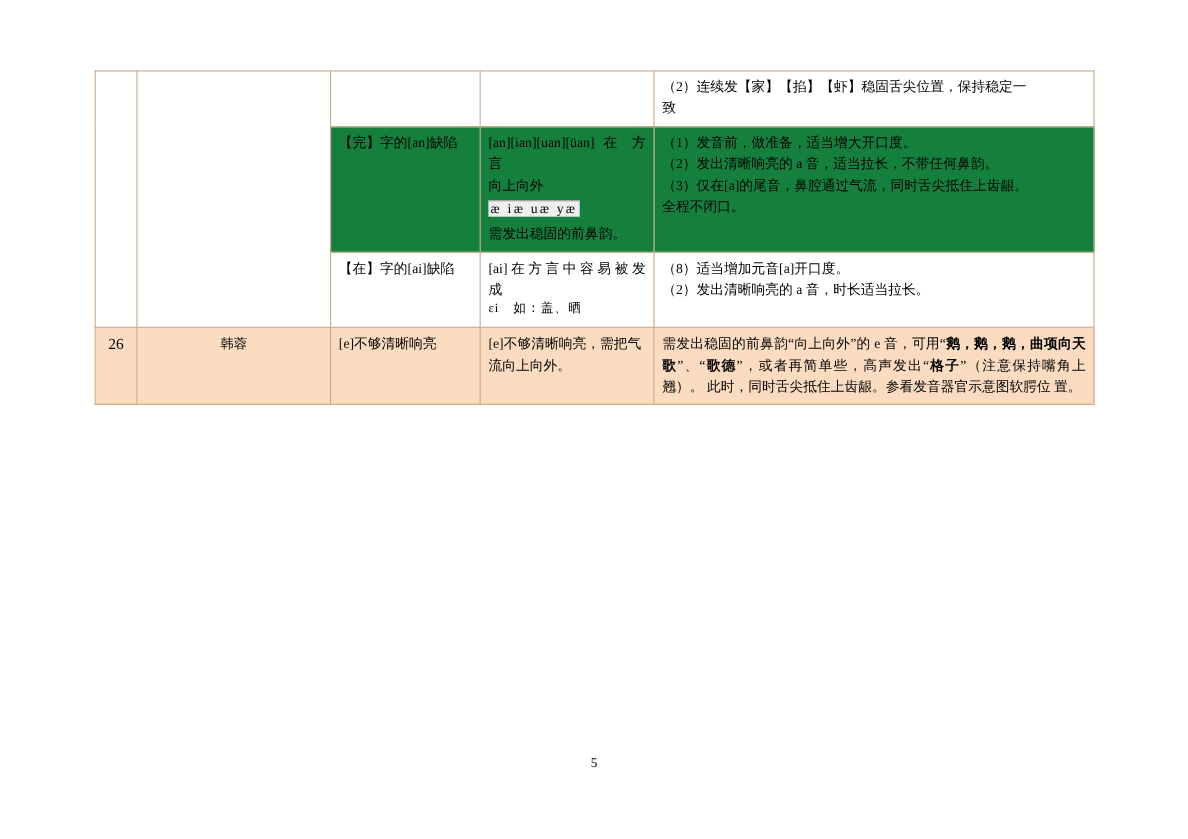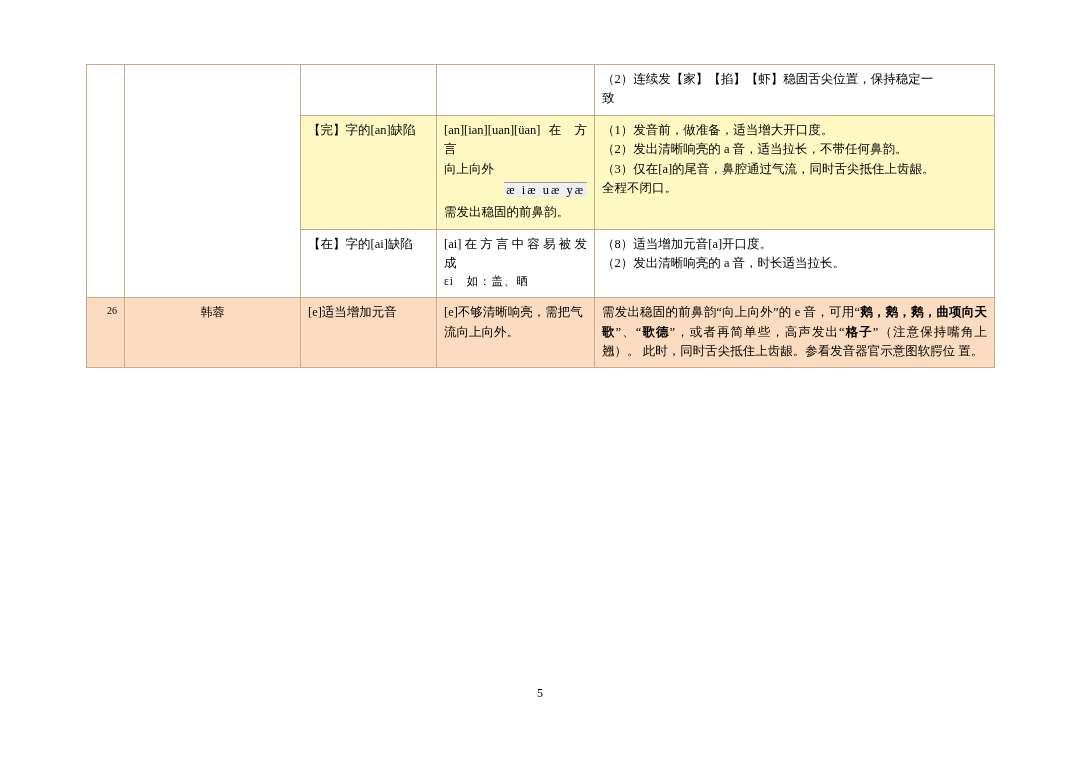--- a/index.html
+++ b/index.html
@@ -39,37 +39,37 @@
     padding: 5px 7px 6px 7px;
     font-family: "Liberation Serif", serif;
   }
   .col-num   { width: 38px; }
   .col-name  { width: 176px; }
   .col-c     { width: 136px; }
   .col-d     { width: 158px; }
   .col-e     { width: 400px; }
 
   .cell-white { background: #ffffff; }
-  .cell-peach { background: #fef9c3; }
+  .cell-peach { background: #15803d; }
   .cell-orange-row { background: #fbdcc0; }
   .justify { text-align: justify; }
 
   .num-cell {
-    text-align: right;
+    text-align: center;
     vertical-align: middle;
-    font-size: 10px;
+    font-size: 14px;
   }
   .name-cell {
     text-align: center;
     vertical-align: middle;
     font-size: 12px;
   }
   .phonetic-row {
     display: block;
-    text-align: right;
+    text-align: left;
     font-size: 12.5px;
     letter-spacing: 2px;
     margin: 2px 0 3px 0;
   }
   .hl {
     background: #efefef;
     border-top: 1px solid #9a9a9a;
     padding: 0 2px;
   }
   .indent-note {
@@ -140,21 +140,21 @@
         </td>
         <td class="cell-white justify linelist">
           <span>（8）适当增加元音[a]开口度。</span>
           <span>（2）发出清晰响亮的 a 音，时长适当拉长。</span>
         </td>
       </tr>
 
       <tr>
         <td class="cell-orange-row num-cell">26</td>
         <td class="cell-orange-row name-cell">韩蓉</td>
-        <td class="cell-orange-row">[e]适当增加元音</td>
+        <td class="cell-orange-row">[e]不够清晰响亮</td>
         <td class="cell-orange-row justify linelist">
           <span>[e]不够清晰响亮，需把气</span>
           <span>流向上向外。</span>
         </td>
         <td class="cell-orange-row justify">
           <span id="rich-e"><span>需发出稳固的前鼻韵“向上向外”的 e 音，可用“</span><b>鹅，鹅，</b><b>鹅，曲项向天歌</b><span>”、“</span><b>歌德</b><span>”，或者再简单些，高声发出“</span><b>格</b><b>子</b><span>”（注意保持嘴角上翘）。</span></span>
           <span>此时，同时舌尖抵住上齿龈。参看发音器官示意图软腭位</span>
           <span>置。</span>
         </td>
       </tr>

